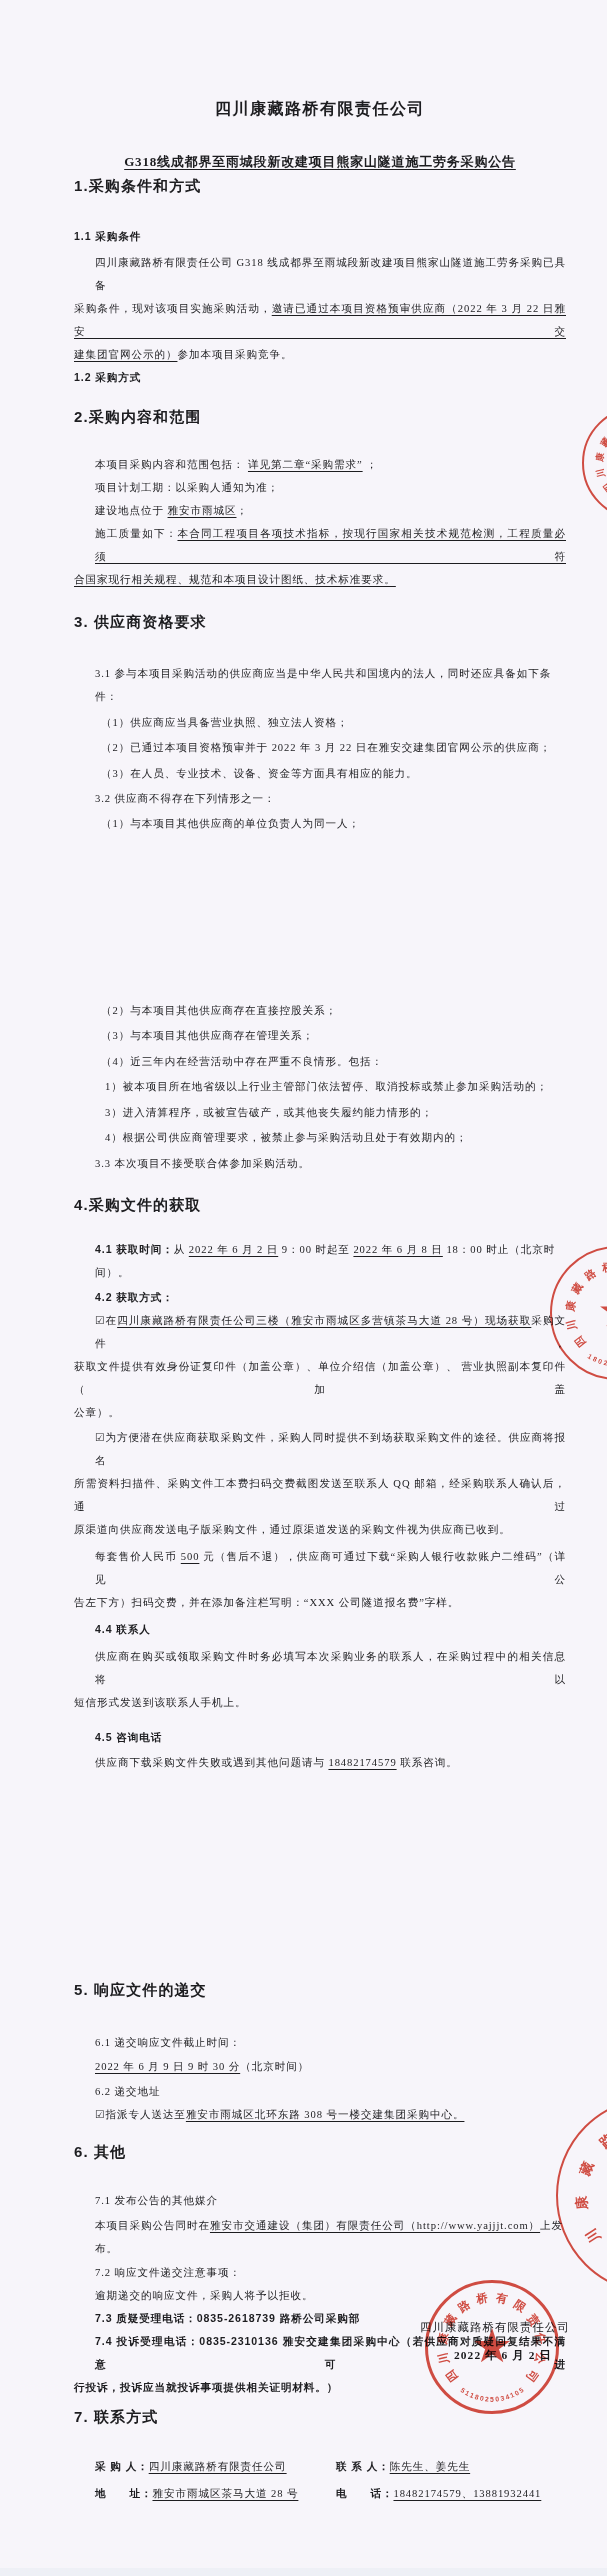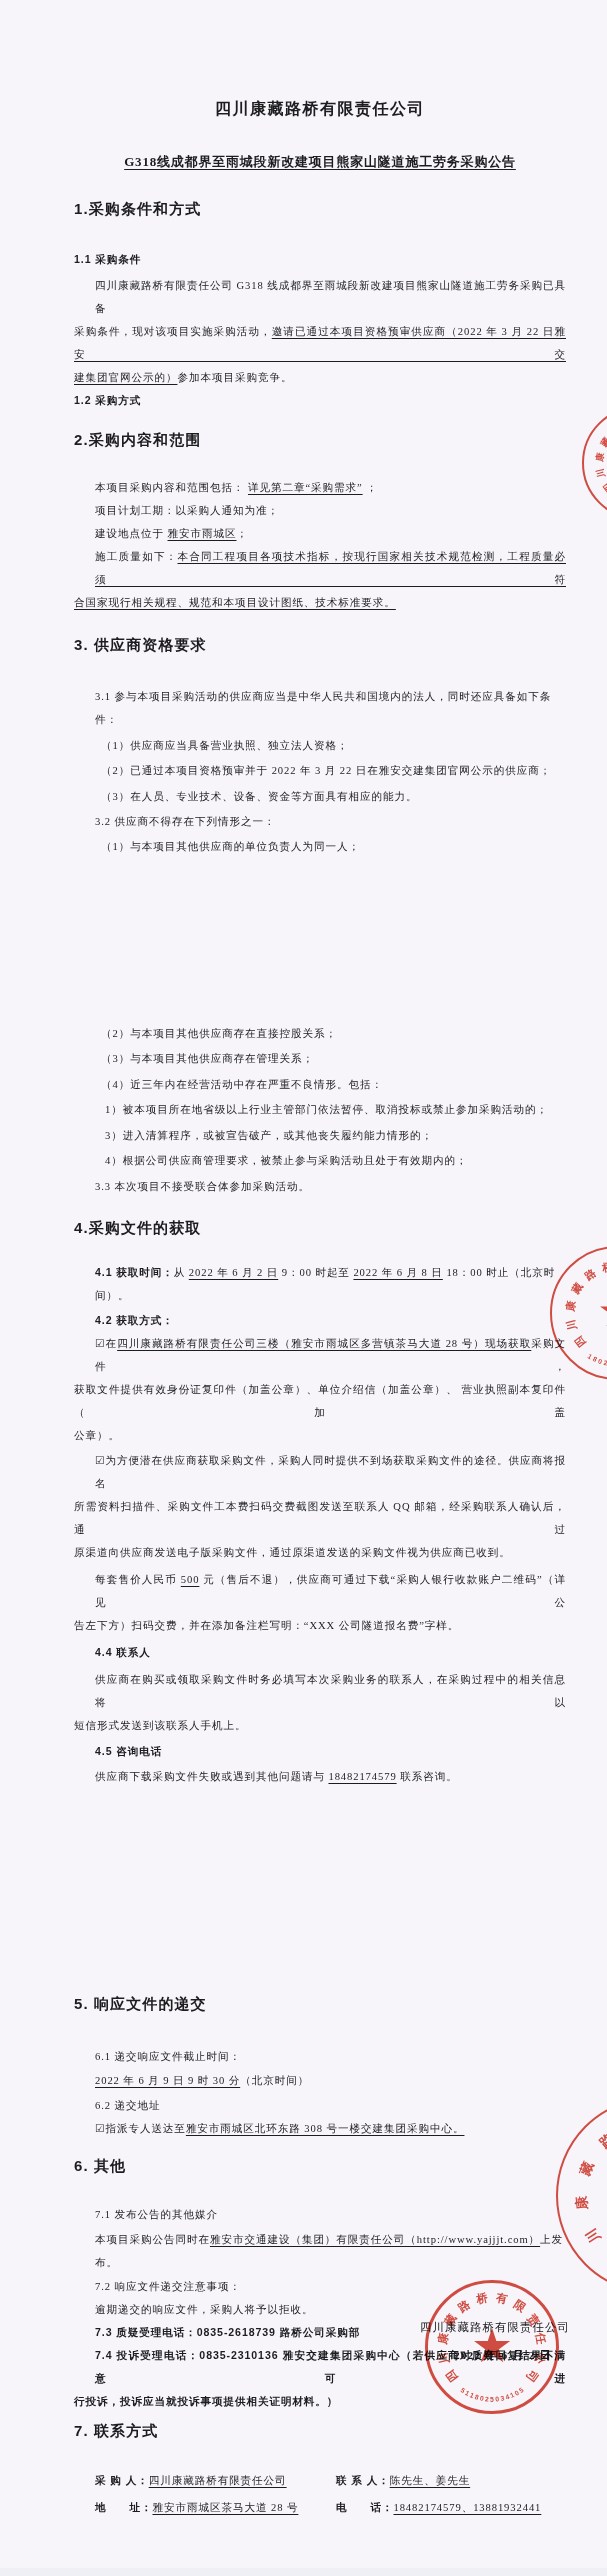--- a/index.html
+++ b/index.html
@@ -34,21 +34,21 @@
 </style>
 </head>
 <body>
 
 <div class="scan">
   <div class="content">
 
     <p class="t1 ct" style="margin-top:97px"><span>四川康藏路桥有限责任公司</span></p>
     <p class="t2 ct" style="margin-top:29px"><span class="u">G318线成都界至雨城段新改建项目熊家山隧道施工劳务采购公告</span></p>
 
-    <h2 class="hb" style="margin-top:23px"><span>1.采购条件和方式</span></h2>
+    <h2 class="hb" style=""><span>1.采购条件和方式</span></h2>
     <h3 class="hs" style="margin-top:26px"><span>1.1 采购条件</span></h3>
 
     <p class="ln i1 fj" style="margin-top:3px"><span>四川康藏路桥有限责任公司 G318 线成都界至雨城段新改建项目熊家山隧道施工劳务采购已具备</span></p>
     <p class="ln fj"><span>采购条件，现对该项目实施采购活动，</span><span class="u">邀请已通过本项目资格预审供应商（2022 年 3 月 22 日雅安交</span></p>
     <p class="ln"><span class="u">建集团官网公示的）</span><span>参加本项目采购竞争。</span></p>
 
     <h3 class="hs"><span>1.2 采购方式</span></h3>
 
     <h2 class="hb" style="margin-top:15px"><span>2.采购内容和范围</span></h2>
     <p class="ln i1" style="margin-top:23px"><span>本项目采购内容和范围包括： </span><span class="u">详见第二章“采购需求”</span><span> ；</span></p>
@@ -83,21 +83,21 @@
     <p class="ln fj"><span>所需资料扫描件、采购文件工本费扫码交费截图发送至联系人 QQ 邮箱，经采购联系人确认后，通过</span></p>
     <p class="ln"><span>原渠道向供应商发送电子版采购文件，通过原渠道发送的采购文件视为供应商已收到。</span></p>
 
     <p class="ln i1 fj" style="margin-top:3.8px"><span>每套售价人民币 </span><span class="u">500</span><span> 元（售后不退），供应商可通过下载“采购人银行收款账户二维码”（详见公</span></p>
     <p class="ln"><span>告左下方）扫码交费，并在添加备注栏写明：“XXX 公司隧道报名费”字样。</span></p>
 
     <h3 class="hs i1" style="margin-top:4.6px"><span>4.4 联系人</span></h3>
     <p class="ln i1 fj" style="margin-top:3.8px"><span>供应商在购买或领取采购文件时务必填写本次采购业务的联系人，在采购过程中的相关信息将以</span></p>
     <p class="ln"><span>短信形式发送到该联系人手机上。</span></p>
 
-    <h3 class="hs i1" style="margin-top:3px"><span>4.5 咨询电话</span></h3>
+    <h3 class="hs i1" style="margin-top:12px"><span>4.5 咨询电话</span></h3>
     <p class="ln i1" style="margin-top:1.5px"><span>供应商下载采购文件失败或遇到其他问题请与 </span><span class="u">18482174579</span><span> 联系咨询。</span></p>
 
     <h2 class="hb" style="margin-top:203px"><span>5. 响应文件的递交</span></h2>
     <p class="ln i1" style="margin-top:28px"><span>6.1 递交响应文件截止时间：</span></p>
     <p class="ln i1" style="margin-top:1.5px"><span class="u">2022 年 6 月 9 日 9 时 30 分</span><span>（北京时间）</span></p>
     <p class="ln i1" style="margin-top:1.5px"><span>6.2 递交地址</span></p>
     <p class="ln i1"><span>☑</span><span>指派专人送达至</span><span class="u">雅安市雨城区北环东路 308 号一楼交建集团采购中心。</span></p>
 
     <h2 class="hb" style="margin-top:13.7px"><span>6. 其他</span></h2>
     <p class="ln i1" style="margin-top:24px"><span>7.1 发布公告的其他媒介</span></p>

